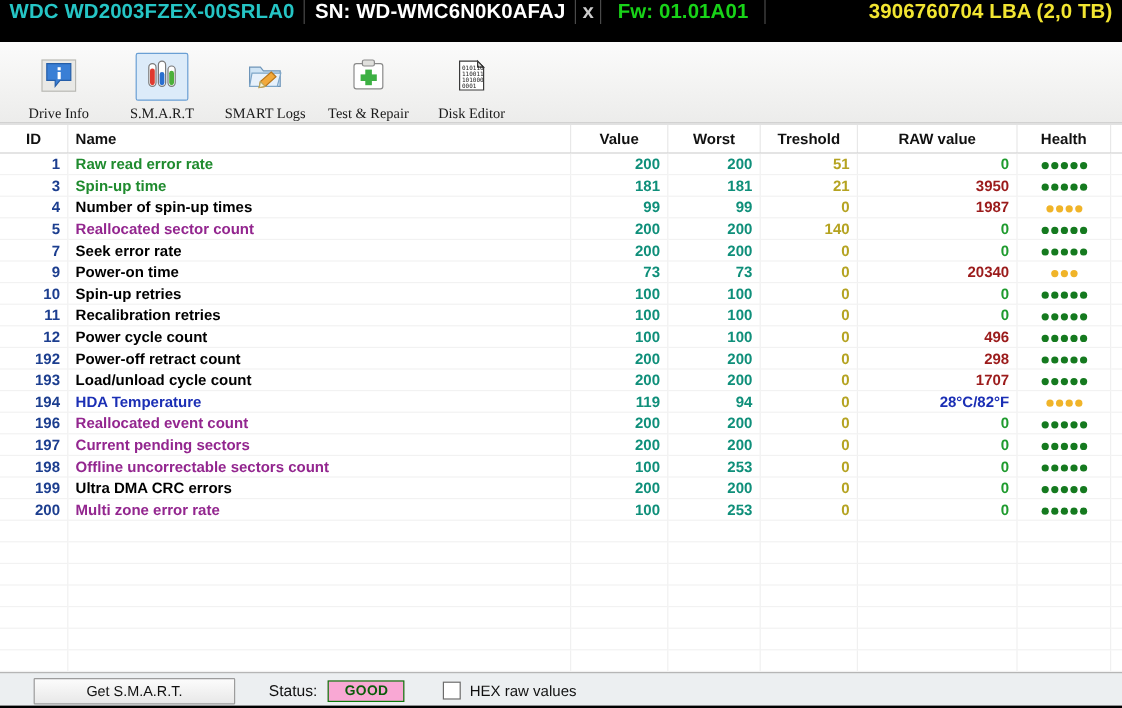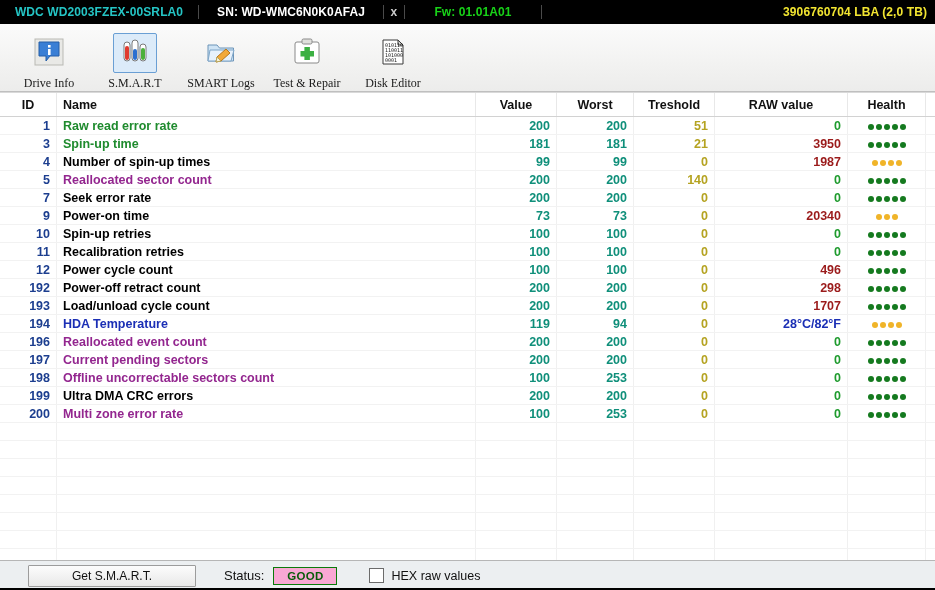--- a/index.html
+++ b/index.html
@@ -19,26 +19,26 @@
     width: 935px;
     height: 590px;
     display: flex;
     flex-direction: column;
     background: #f0f0ef;
     position: relative;
   }
 
   
   .titlebar {
-    height: 24px;
+    height: 35px;
     background: #000000;
     display: flex;
-    align-items: center;
+    align-items: flex-start;
     flex: 0 0 auto;
-    font-size: 12px;
+    font-size: 17px;
     font-weight: bold;
     position: relative;
   }
   .tb-seg {
     display: flex;
     align-items: center;
     justify-content: center;
     padding: 0 8px;
     white-space: nowrap;
     border-right: 1px solid #4a4a4a;

